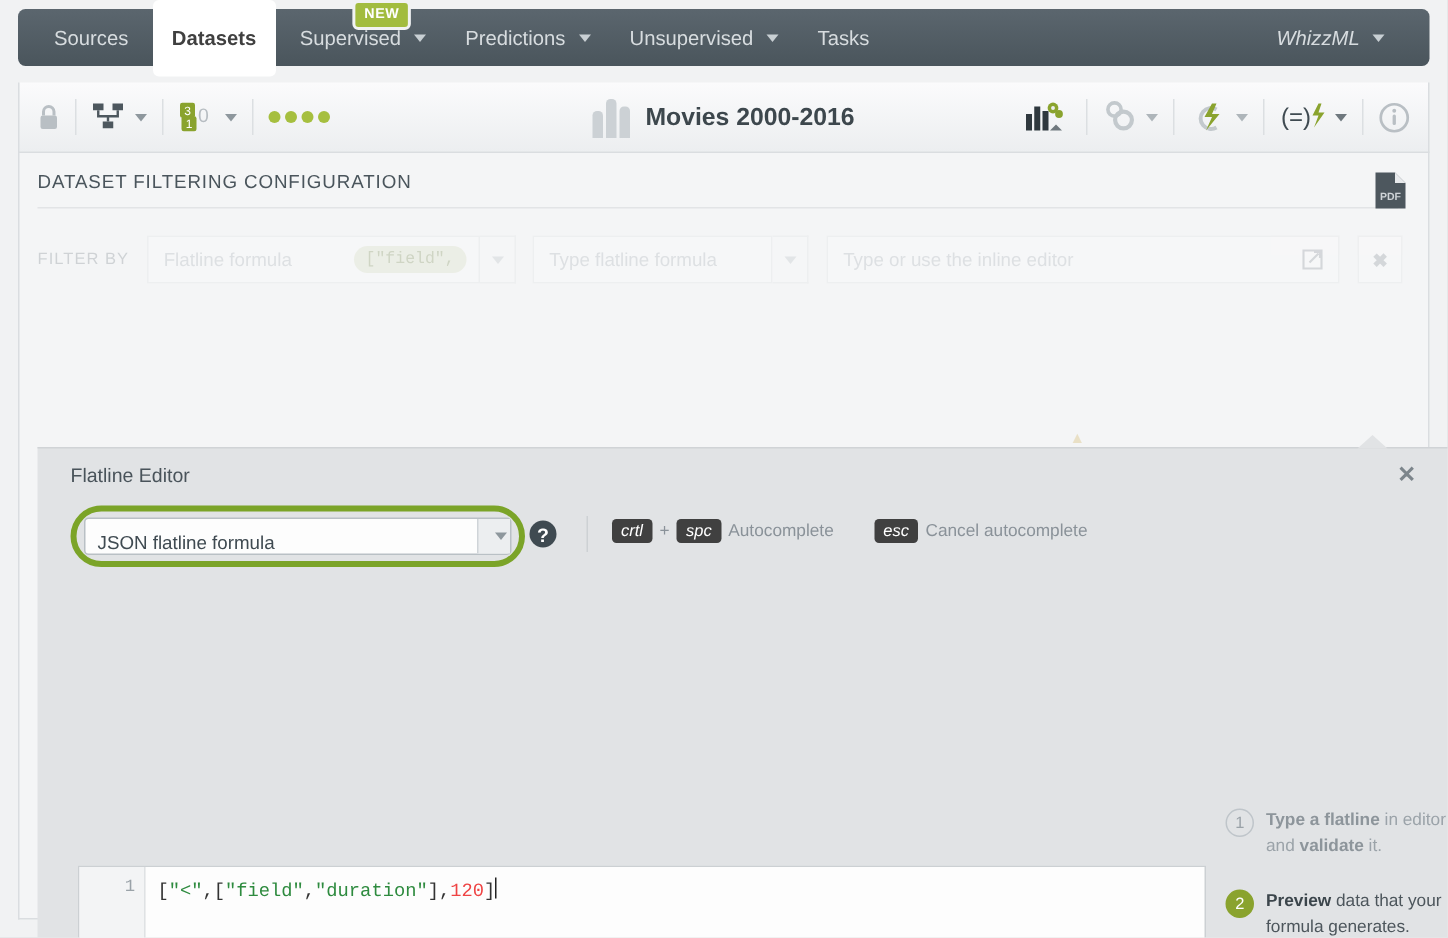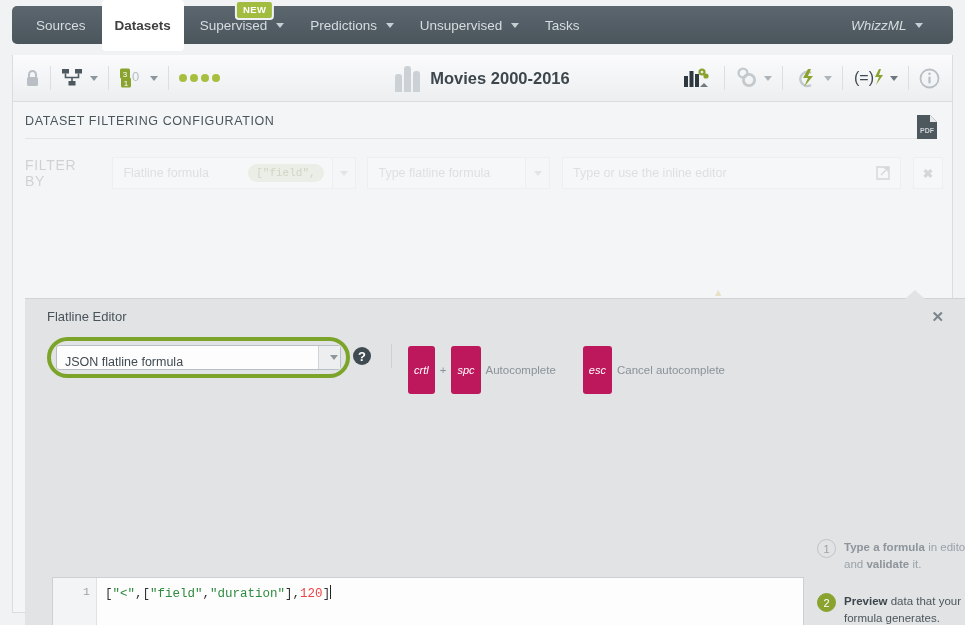--- a/index.html
+++ b/index.html
@@ -85,21 +85,21 @@
   .pdf-ico {
     position: absolute; right: 14px; top: 12px; width: 22px; height: 26px;
     cursor: pointer;
   }
 
   
   .filter-row {
     position: absolute; left: 12px; top: 50px; width: 918px; height: 42px;
     display: flex; align-items: center; opacity: .35;
   }
-  .filter-label { font-size: 14px; color: #8b949a; letter-spacing: .7px; margin-right: 12px; }
+  .filter-label { font-size: 11px; color: #8b949a; letter-spacing: .7px; margin-right: 12px; }
   .fbox {
     height: 32px; background: #fbfbfc; border: 1px solid #e2e4e6;
     display: flex; align-items: center; font-size: 12.5px; color: #b4bbc0;
   }
   .fbox .txt { padding: 0 10px; }
   .fbox .chip {
     background: #dde3c9; color: #8b9a6a; font-family: "Liberation Mono", monospace;
     font-size: 11px; padding: 3px 8px; border-radius: 9px; margin-left: auto; margin-right: 8px;
   }
   .fcaret {
@@ -156,22 +156,22 @@
   }
   .help-q {
     position: absolute; left: 328px; top: 48px; width: 18px; height: 18px;
     border-radius: 50%; background: #3f4a51; color: #fff; font-size: 13px;
     font-weight: bold; display: flex; align-items: center; justify-content: center;
     cursor: pointer;
   }
   .hint-sep { position: absolute; left: 366px; top: 45px; width: 1px; height: 24px; background: #cdd1d4; }
   .hints { position: absolute; left: 378px; top: 47px; display: flex; align-items: center; font-size: 11.5px; color: #8a9299; }
   .key {
-    background: #be185d; color: #fff; font-style: italic; font-size: 11px;
-    padding: 18px 6px; border-radius: 3px; margin: 0 5px;
+    background: #404040; color: #fff; font-style: italic; font-size: 11px;
+    padding: 2px 6px; border-radius: 3px; margin: 0 5px;
   }
   .hints .grp { display: flex; align-items: center; margin-right: 22px; }
 
   
   .code {
     position: absolute; left: 27px; top: 278px; width: 752px; height: 113px;
     background: #fdfdfd; border: 1px solid #ccd0d3; display: flex;
   }
   .gutter {
     width: 44px; background: #f3f4f5; border-right: 1px solid #dfe2e4;
@@ -423,21 +423,21 @@
       <div class="code">
         <div class="gutter">
           <span>1</span>
         </div>
         <div class="code-body"><span id="code-tokens"><span class="tok-pun">[</span><span class="tok-str">"&lt;"</span><span class="tok-pun">,[</span><span class="tok-str">"field"</span><span class="tok-pun">,</span><span class="tok-str">"duration"</span><span class="tok-pun">],</span><span class="tok-num">120</span><span class="tok-pun">]</span></span><span class="caret-bar"></span></div>
       </div>
 
       <div class="steps">
         <div class="step">
           <div class="step-num">1</div>
-          <div class="step-txt" id="step-txt-0"><b>Type a formula</b><span> in editor and </span><b>validate</b><span> it.</span></div>
+          <div class="step-txt" id="step-txt-0"><b>Type a flatline</b><span> in editor and </span><b>validate</b><span> it.</span></div>
         </div>
         <div class="step active">
           <div class="step-num">2</div>
           <div class="step-txt" id="step-txt-1"><b>Preview</b><span> data that your formula generates.</span></div>
         </div>
 
       </div>
 
     </div>
   </div>

